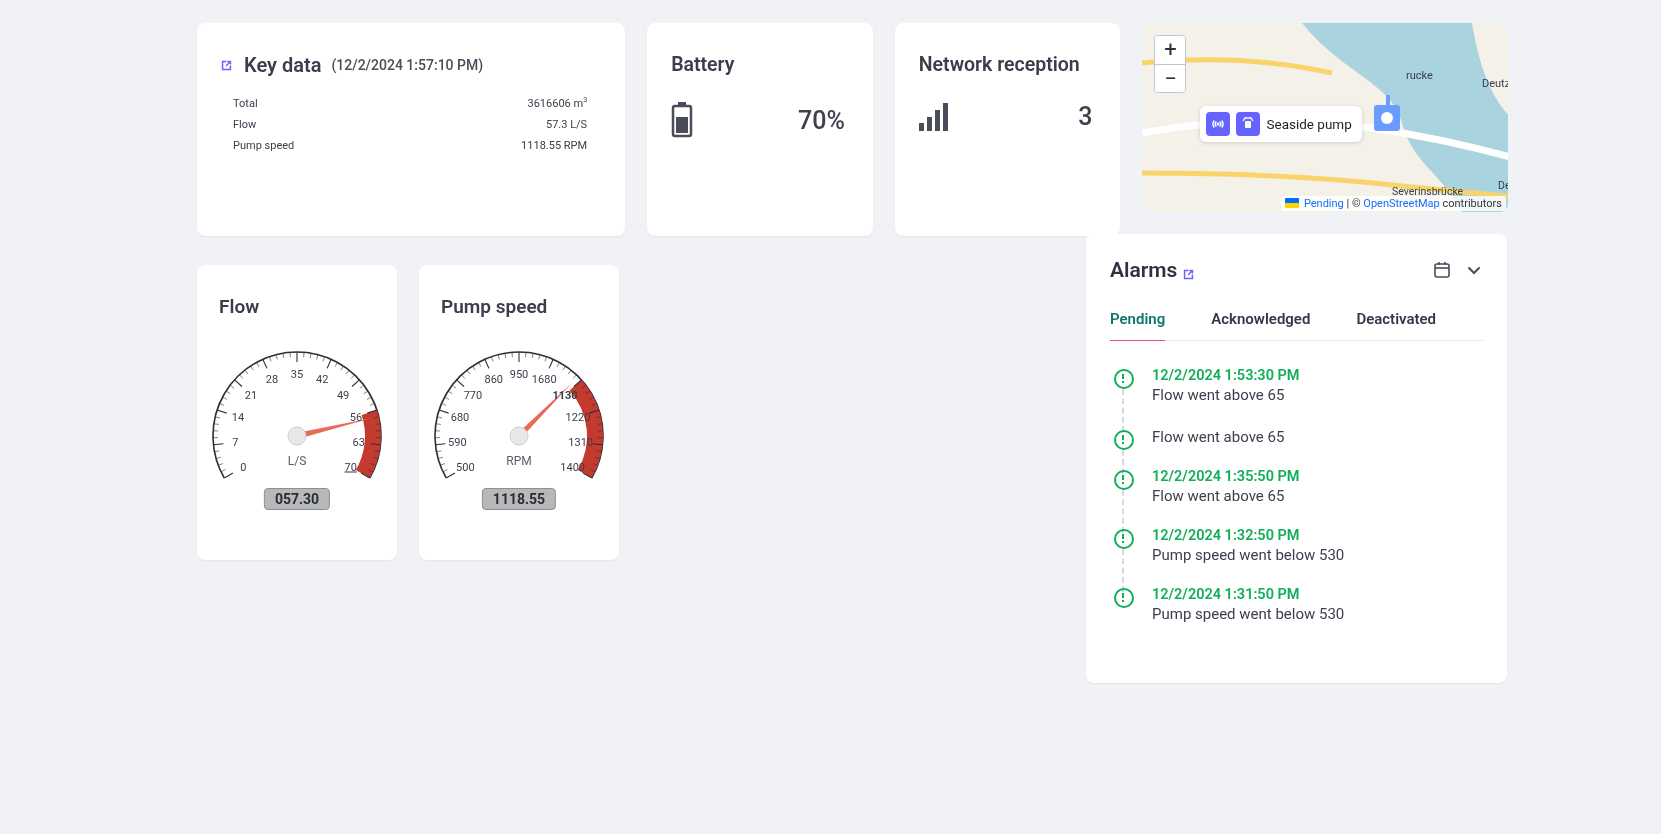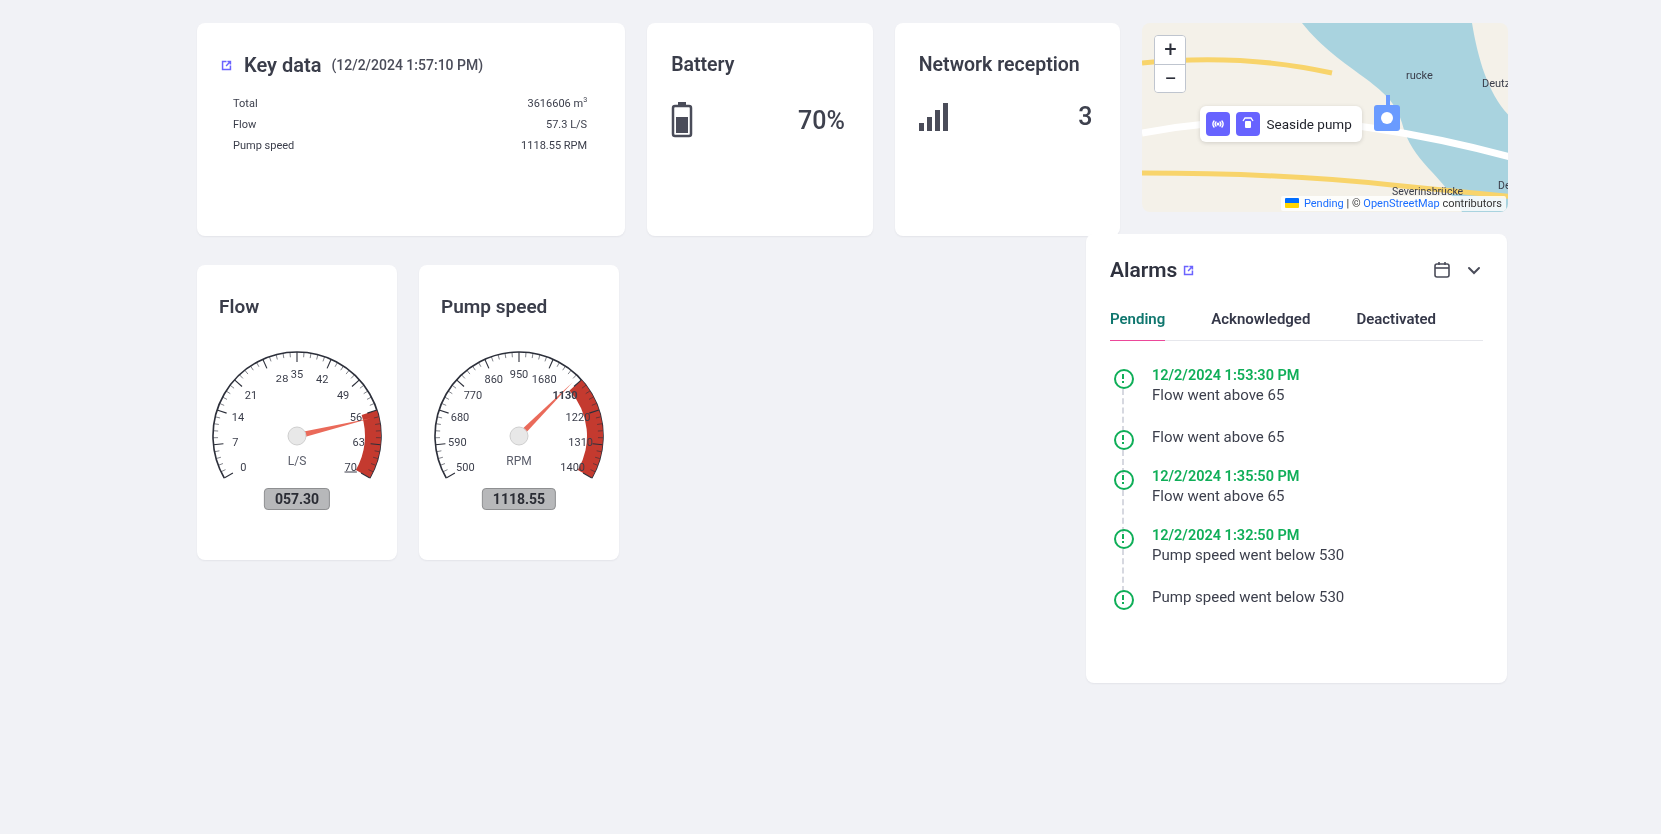--- a/index.html
+++ b/index.html
@@ -31,21 +31,21 @@
 .map-attr a{color:#1a6dff;text-decoration:none}
 .flag{display:inline-block;width:14px;height:10px;background:linear-gradient(#006dff 0 50%,#ffd500 50% 100%);vertical-align:-1px;margin-right:2px;border-radius:1px}
 
 .row2{margin-top:29px;gap:22px}
 .gcard{width:200px;height:265px;padding:30px 0 0 0;display:flex;flex-direction:column}
 .gtitle{font-size:19px;font-weight:600;color:#3a3d4a;padding-left:22px;margin-bottom:18px}
 .gauge{position:relative;width:200px;height:176px}
 
 .alarms{position:absolute;left:1086px;top:234px;width:421px;height:449px;background:#fff;border-radius:8px;box-shadow:0 1px 2px rgba(20,20,40,.06);display:flex;flex-direction:column}
 .al-head{display:flex;align-items:center;justify-content:space-between;padding:24px 24px 0 24px}
-.al-title{font-size:21px;font-weight:600;color:#2f323f;display:flex;align-items:center;gap:4px}
+.al-title{font-size:21px;font-weight:600;color:#2f323f;display:flex;align-items:flex-end;gap:4px}
 .al-actions{display:flex;gap:14px;color:#4a4c59}
 .al-tabs{display:flex;margin:28px 24px 0 24px;border-bottom:1px solid #e6e7ec}
 .al-tab{flex:none;padding:0 0 12px 0;margin-right:46px;font-size:15px;font-weight:600;cursor:pointer;color:#353849}
 .al-tab.active{color:#0f766e;border-bottom:1px solid #ec4899;margin-bottom:-1px}
 .al-list{position:relative;flex:1;overflow-y:auto;padding:26px 10px 10px 30px}
 .al-item{position:relative;padding:0 0 22px 36px}
 .al-item:not(:last-child)::after{content:"";position:absolute;left:6px;top:22px;bottom:-6px;border-left:2px dashed #d6d8e0}
 .al-icn{position:absolute;left:-2px;top:2px;width:16px;height:16px;border:2px solid #0fae58;border-radius:50%}
 .al-icn::before{content:"";position:absolute;left:6px;top:3px;width:2px;height:5px;background:#0fae58}
 .al-icn::after{content:"";position:absolute;left:6px;top:10px;width:2px;height:2px;background:#0fae58}
@@ -227,21 +227,21 @@
             <line x1="178.73168711731887" y1="129.28005197503248" x2="174.04527716985945" y2="127.53719173842342" stroke="#2c2f3a" stroke-width=".6"></line>
             <line x1="176.00547240714565" y1="135.7654604914661" x2="171.48133714481554" y2="133.63656403364072" stroke="#2c2f3a" stroke-width=".6"></line>
             <line x1="172.74613391789285" y1="142" x2="164.08587988004848" y2="137" stroke="#2c2f3a" stroke-width="1.1"></line>
             <path d="M 100.70251788844367 102.91658509500694 L 173.8868224068425 82.20288015942698 L 99.29748211155633 97.08341490499306 Z" fill="#ea6a5a"></path>
             <circle cx="100" cy="100" r="9" fill="#e8e8e8" stroke="#cfcfcf"></circle>
           </svg>
           <span class="tk" style="left: 46.3064px; top: 131px;">0</span>
           <span class="tk" style="left: 38.3396px; top: 106.481px;">7</span>
           <span class="tk" style="left: 41.0345px; top: 80.8409px;">14</span>
           <span class="tk" style="left: 53.925px; top: 58.5139px;">21</span>
-          <span class="tk" style="left: 85px; top: 43.3602px; font-family: Liberation Mono, monospace;">28</span>
+          <span class="tk" style="left: 75px; top: 43.3602px;">28</span>
           <span class="tk" style="left: 100px; top: 38px;">35</span>
           <span class="tk" style="left: 125.218px; top: 43.3602px;">42</span>
           <span class="tk" style="left: 146.075px; top: 58.5139px;">49</span>
           <span class="tk" style="left: 158.966px; top: 80.8409px;">56</span>
           <span class="tk" style="left: 161.66px; top: 106.481px;">63</span>
           <span class="tk" style="left: 153.694px; top: 131px; text-decoration: underline;">70</span>
           <div class="gunit">L/S</div>
           <div class="gread">057.30</div>
         </div>
     </div>
@@ -369,16 +369,17 @@
         <div class="al-time">12/2/2024 1:35:50 PM</div>
         <div class="al-msg">Flow went above 65</div>
       </div>
       <div class="al-item">
         <span class="al-icn"></span>
         <div class="al-time">12/2/2024 1:32:50 PM</div>
         <div class="al-msg">Pump speed went below 530</div>
       </div>
       <div class="al-item">
         <span class="al-icn"></span>
+        <div class="al-time">12/2/2024 1:31:50 PM</div>
         <div class="al-msg">Pump speed went below 530</div>
       </div>
     </div>
 </div>
 
 </body></html>

